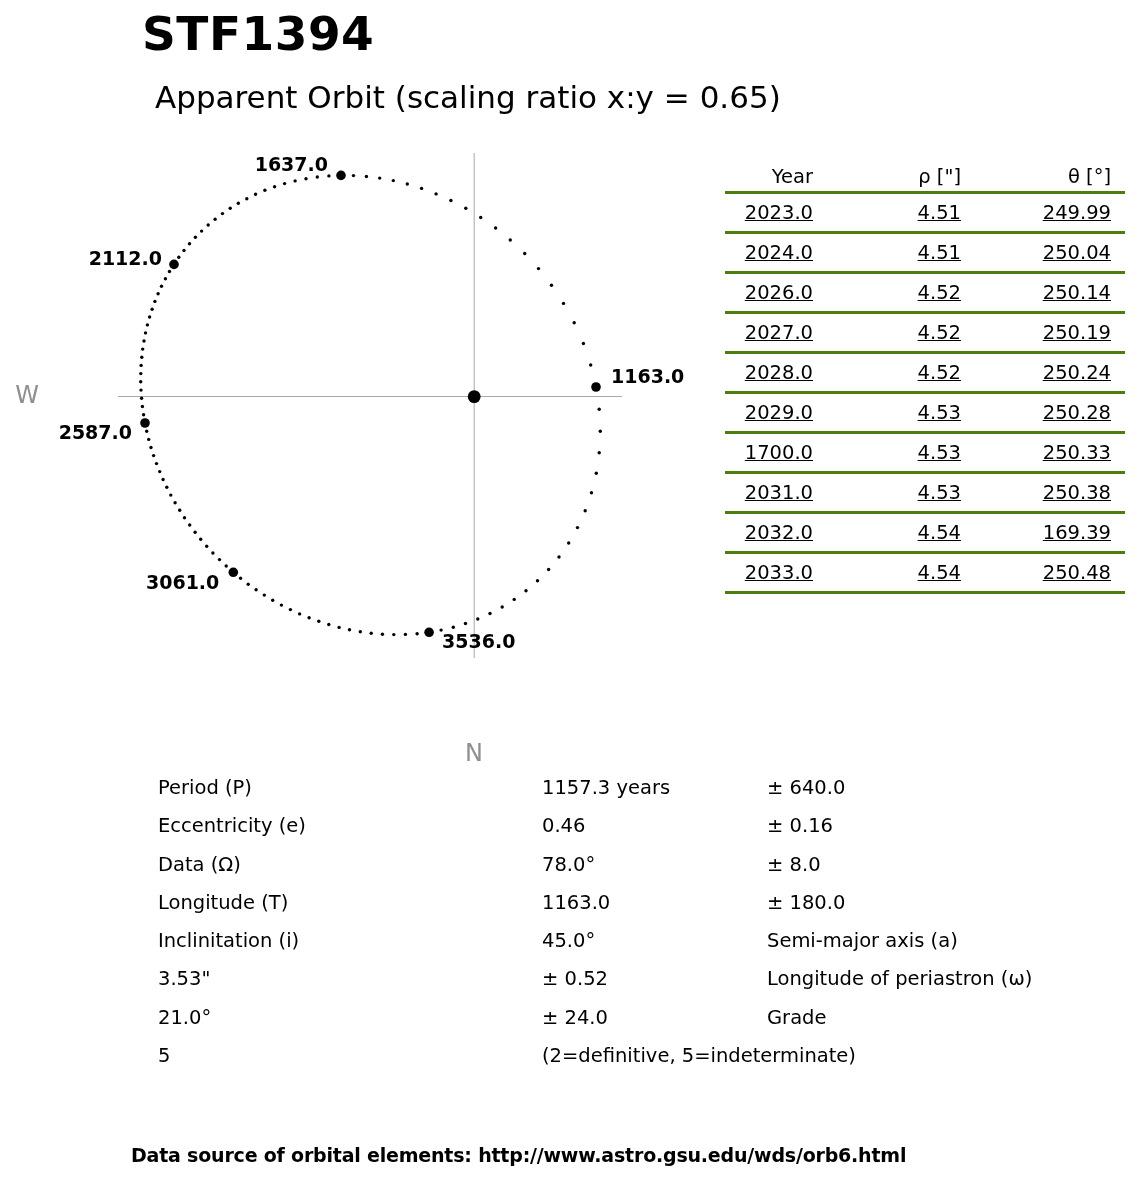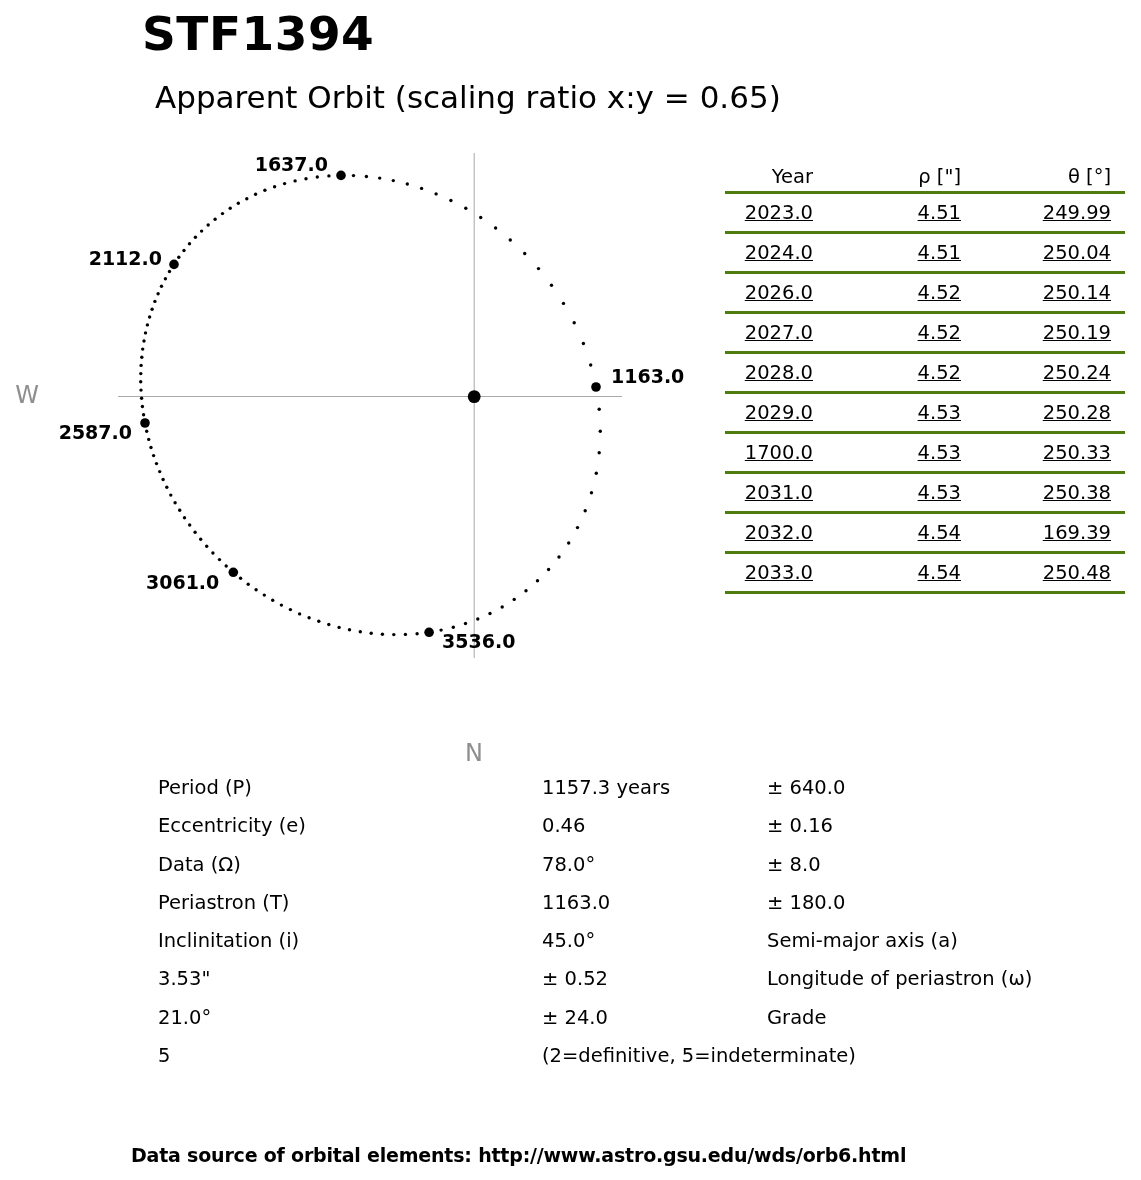--- a/index.html
+++ b/index.html
@@ -247,21 +247,21 @@
   <div class="elements" id="elements-list">
       <span>Period (P)</span>
       <span>1157.3 years</span>
       <span>± 640.0</span>
       <span>Eccentricity (e)</span>
       <span>0.46</span>
       <span>± 0.16</span>
       <span>Data (Ω)</span>
       <span>78.0°</span>
       <span>± 8.0</span>
-      <span>Periastron (T)</span>
+      <span>Longitude (T)</span>
       <span>1163.0</span>
       <span>± 180.0</span>
       <span>Inclinitation (i)</span>
       <span>45.0°</span>
       <span>Semi-major axis (a)</span>
       <span>3.53"</span>
       <span>± 0.52</span>
       <span>Longitude of periastron (ω)</span>
       <span>21.0°</span>
       <span>± 24.0</span>

